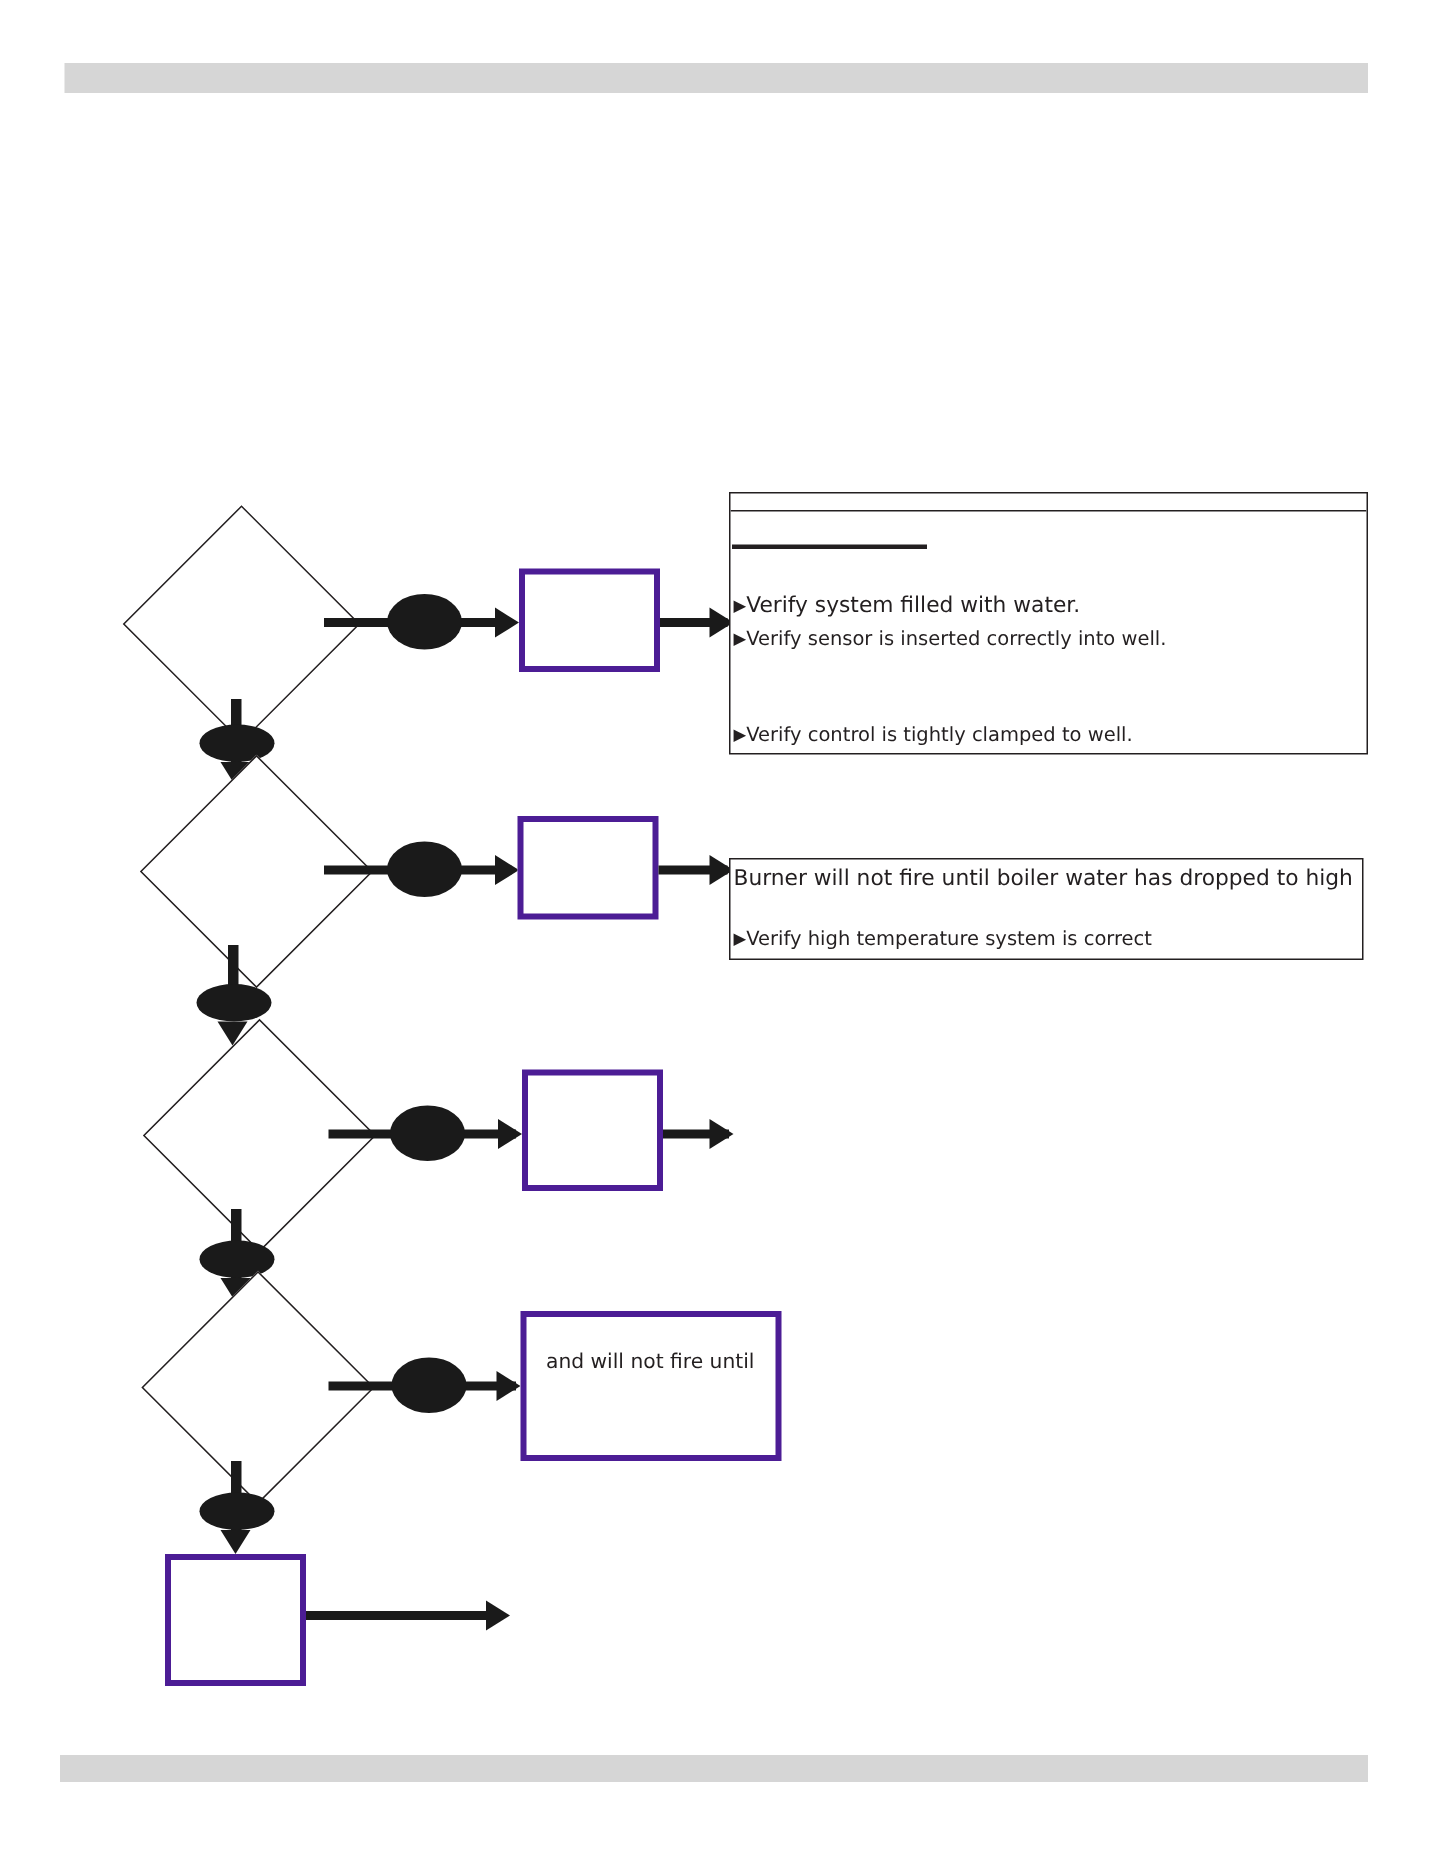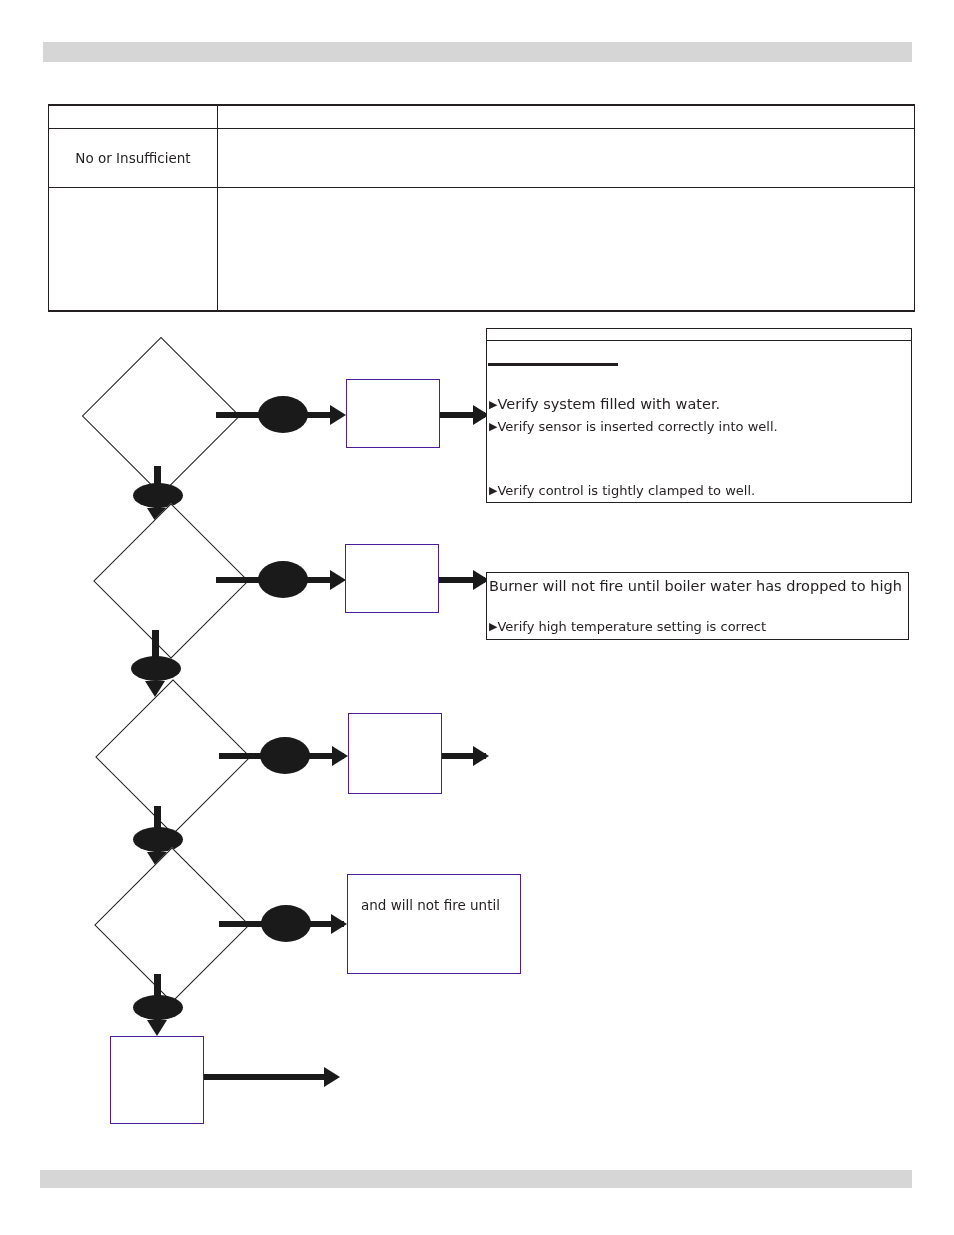--- a/index.html
+++ b/index.html
@@ -101,21 +101,21 @@
     position: absolute;
     width: 0; height: 0;
     border-left: 10px solid transparent;
     border-right: 10px solid transparent;
     border-top: 16px solid #1a1a1a;
   }
 
   
   .proc-box {
     position: absolute;
-    border: 1px solid #4c1d95;
+    border: 4px solid #4c1d95;
     background: #ffffff;
     box-sizing: border-box;
   }
 
   
   .note-box {
     position: absolute;
     border: 1px solid #231f20;
     background: #ffffff;
     box-sizing: border-box;
@@ -150,36 +150,20 @@
     line-height: 1;
   }
 </style>
 </head>
 <body>
 
 <div id="page">
 
   <div class="band" id="header-band"></div>
 
-  <table id="info-table">
-    <tbody>
-      <tr class="row-head thick-top">
-        <td class="col-a"></td>
-        <td class="col-b"></td>
-      </tr>
-      <tr class="row-mid">
-        <td class="col-a">No or Insufficient</td>
-        <td class="col-b"></td>
-      </tr>
-      <tr class="row-tall thick-bottom">
-        <td class="col-a"></td>
-        <td class="col-b"></td>
-      </tr>
-    </tbody>
-  </table>
 
   <div id="flow">
 
     <div class="diamond" style="left:105px; top:360px; width:110px; height:110px;"></div>
 
     <div class="line-h" style="left:216px; top:412px; width:125px;"></div>
     <div class="ellipse" style="left:258px; top:396px; width:50px; height:37px;"></div>
     <div class="arrow-r" style="left:330px; top:405px;"></div>
 
     <div class="proc-box" style="left:346px; top:379px; width:94px; height:69px;">
@@ -216,21 +200,21 @@
     <div class="proc-box" style="left:345px; top:544px; width:94px; height:69px;">
       <span class="box-text" style="left:10px; top:28px;"></span>
     </div>
 
     <div class="line-h" style="left:439px; top:577px; width:46px;"></div>
     <div class="arrow-r" style="left:473px; top:570px;"></div>
 
     <div class="note-box" style="left:486px; top:572px; width:423px; height:68px;">
       <span class="note-line" style="left:2px; top:6px;">Burner will not fire until boiler water has dropped to high</span>
       <span class="note-line small" style="left:2px; top:47px;">
-        <span class="bullet">▶</span><span>Verify high temperature setting is correct</span>
+        <span class="bullet">▶</span><span>Verify high temperature system is correct</span>
       </span>
     </div>
 
     <div class="line-v" style="left:152px; top:630px; width:7px; height:48px;"></div>
     <div class="ellipse" style="left:131px; top:656px; width:50px; height:25px;"></div>
     <div class="arrow-d" style="left:145px; top:681px;"></div>
 
     <div class="diamond" style="left:118px; top:702px; width:108px; height:108px;"></div>
 
     <div class="line-h" style="left:219px; top:753px; width:125px;"></div>

